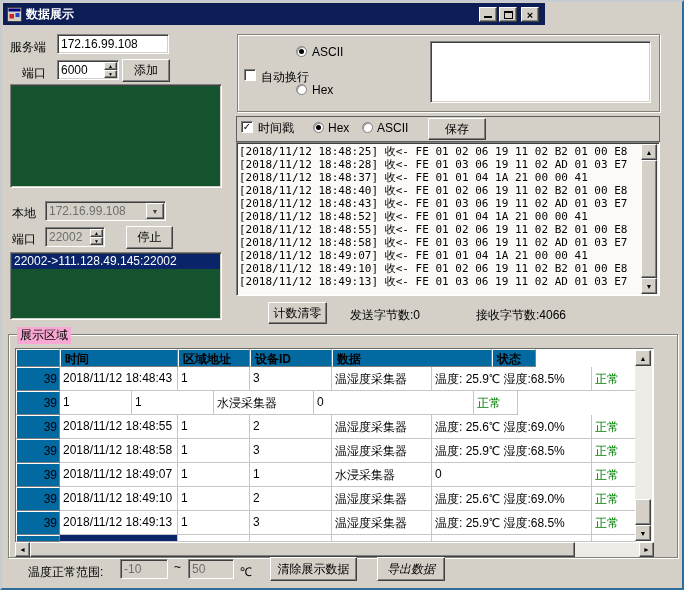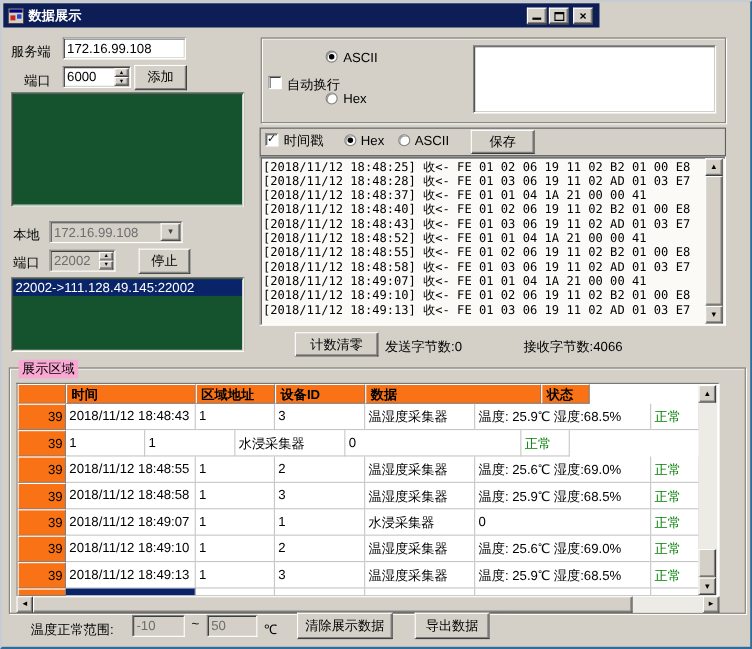--- a/index.html
+++ b/index.html
@@ -56,21 +56,21 @@
   .scroll-h{position:absolute;box-sizing:border-box;background:#edebe5;}
   .sarrow{position:absolute;width:16px;height:16px;background:#d4d0c8;border:1px solid;
        border-color:#fff #404040 #404040 #fff;box-shadow:inset -1px -1px 0 #808080;
        font-size:7px;display:flex;align-items:center;justify-content:center;color:#000;box-sizing:border-box;}
   .sthumb{position:absolute;background:#d4d0c8;border:1px solid;border-color:#fff #404040 #404040 #fff;
        box-shadow:inset -1px -1px 0 #808080;box-sizing:border-box;}
   .grid{position:absolute;box-sizing:border-box;background:#fff;border:1px solid;
        border-color:#6a6a6a #fff #fff #6a6a6a;overflow:hidden;}
   .grid-inner{position:absolute;left:0;top:0;right:17px;bottom:0;overflow:hidden;}
   .grid-row,.grid-head{display:flex;}
-  .hcell,.rowhead{background:#f97316;border:1px solid;border-color:#fff #808080 #808080 #fff;
+  .hcell,.rowhead{background:#0369a1;border:1px solid;border-color:#fff #808080 #808080 #fff;
        box-sizing:border-box;overflow:hidden;white-space:nowrap;}
   .hcell{font-weight:bold;padding:1px 0 0 4px;height:18px;}
   .grid-row .cell{box-sizing:border-box;border-right:1px solid #c6c6c6;border-bottom:1px solid #c6c6c6;
        padding:4px 0 0 3px;height:24px;overflow:hidden;white-space:nowrap;font-size:12px;}
   .grid-row .rowhead{border:1px solid;border-color:#fff #808080 #808080 #fff;
        text-align:right;padding:4px 2px 0 0;height:24px;}
   .cell.status{color:#008000;}
   .selcell{background:#0a246a;}
 </style>
 </head>
@@ -156,21 +156,21 @@
 
   <div class="logbox" style="left:236px;top:142px;width:424px;height:154px;">
     <div class="log-lines" id="log-lines"><div class="log-line">[2018/11/12 18:48:25] 收&lt;- FE 01 02 06 19 11 02 B2 01 00 E8</div><div class="log-line">[2018/11/12 18:48:28] 收&lt;- FE 01 03 06 19 11 02 AD 01 03 E7</div><div class="log-line">[2018/11/12 18:48:37] 收&lt;- FE 01 01 04 1A 21 00 00 41</div><div class="log-line">[2018/11/12 18:48:40] 收&lt;- FE 01 02 06 19 11 02 B2 01 00 E8</div><div class="log-line">[2018/11/12 18:48:43] 收&lt;- FE 01 03 06 19 11 02 AD 01 03 E7</div><div class="log-line">[2018/11/12 18:48:52] 收&lt;- FE 01 01 04 1A 21 00 00 41</div><div class="log-line">[2018/11/12 18:48:55] 收&lt;- FE 01 02 06 19 11 02 B2 01 00 E8</div><div class="log-line">[2018/11/12 18:48:58] 收&lt;- FE 01 03 06 19 11 02 AD 01 03 E7</div><div class="log-line">[2018/11/12 18:49:07] 收&lt;- FE 01 01 04 1A 21 00 00 41</div><div class="log-line">[2018/11/12 18:49:10] 收&lt;- FE 01 02 06 19 11 02 B2 01 00 E8</div><div class="log-line">[2018/11/12 18:49:13] 收&lt;- FE 01 03 06 19 11 02 AD 01 03 E7</div></div>
     <div class="scroll-v">
       <span class="sarrow" style="top:0;left:0;">▲</span>
       <span class="sthumb" style="top:16px;bottom:16px;left:0;width:16px;"></span>
       <span class="sarrow" style="bottom:0;left:0;">▼</span>
     </div>
   </div>
 
-  <button class="btn" style="left:268px;top:302px;width:76px;height:22px;">计数清零</button>
+  <button class="btn" style="left:268px;top:302px;width:59px;height:22px;">计数清零</button>
   <span class="lbl" style="left:350px;top:307px;">发送字节数:0</span>
   <span class="lbl" style="left:476px;top:307px;width:98px;overflow:hidden;display:inline-block;">接收字节数:4066</span>
 
   <div class="groupbox" style="left:8px;top:334px;width:668px;height:222px;">
     <span class="gb-label">展示区域</span>
   </div>
 
   <div class="grid" style="left:15px;top:348px;width:639px;height:195px;">
     <div class="grid-inner">
       <div class="grid-head" id="grid-head">
@@ -267,15 +267,15 @@
     <span class="sthumb" style="left:15px;top:-1px;width:545px;height:15px;"></span>
     <span class="sarrow" style="right:0;top:-1px;width:15px;height:15px;">►</span>
   </div>
 
   <span class="lbl" style="left:28px;top:564px;">温度正常范围:</span>
   <input class="tbox disabled" style="left: 120px; top: 559px; width: 48px; height: 20px;" value="-10">
   <span class="lbl" style="left:174px;top:560px;">~</span>
   <input class="tbox disabled" style="left: 188px; top: 559px; width: 46px; height: 20px;" value="50">
   <span class="lbl" style="left:240px;top:563px;">℃</span>
   <button class="btn" style="left:270px;top:557px;width:87px;height:24px;">清除展示数据</button>
-  <button class="btn" style="left:377px;top:557px;width:68px;height:24px;">导出数据</button>
+  <button class="btn" style="left:377px;top:557px;width:68px;height:24px;font-style:italic;">导出数据</button>
 
 </div>
 
 </body></html>

